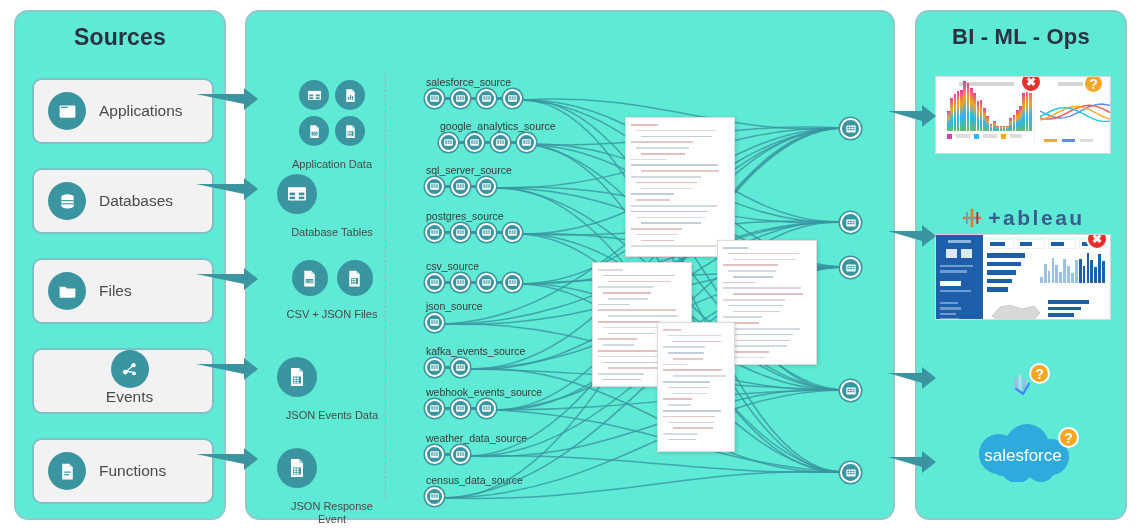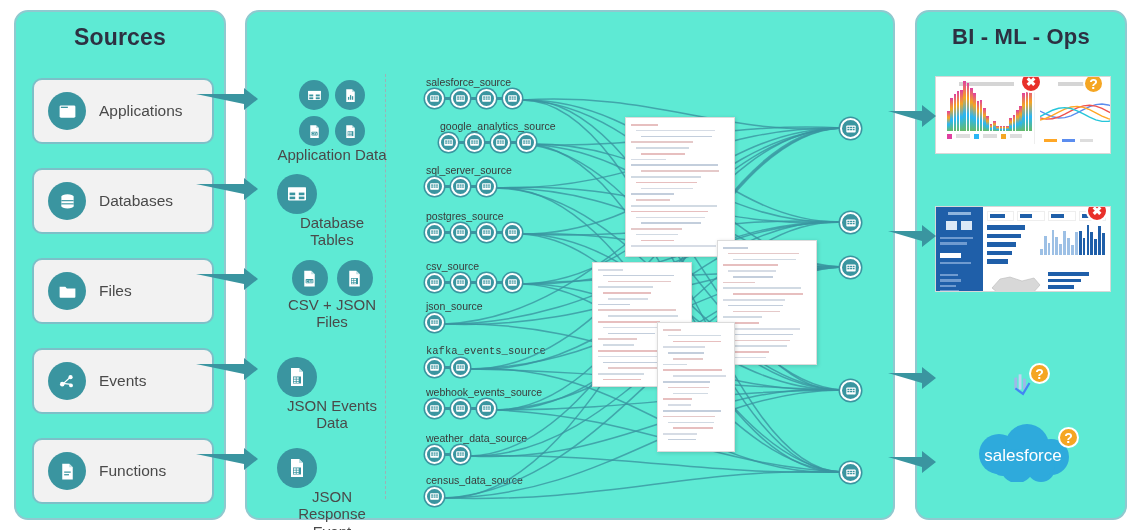--- a/index.html
+++ b/index.html
@@ -46,21 +46,21 @@
   .src-label {
     margin-left: 13px; font-size: 15.5px; color: #4a4a4a;
   }
 
   
   #panel-sp { left: 245px; top: 10px; width: 650px; height: 510px; }
   #panel-sp .panel-title { font-size: 23px; margin-top: 12px; }
 
   .mid-group { position: absolute; text-align: center; width: 110px; }
   .mid-group .cap {
-    font-size: 15px; color: #4a4a4a; margin-top: 0; line-height: 1.15;
+    font-size: 11px; color: #4a4a4a; margin-top: 12px; line-height: 1.15;
   }
   .circ {
     display: inline-block; border-radius: 50%;
     background: #3a95a0; vertical-align: middle;
   }
   .divider {
     position: absolute; left: 138px; top: 62px;
     width: 0; height: 425px;
     border-left: 1.5px dashed #9fb0b5;
   }
@@ -150,21 +150,21 @@
           <span class="src-label">Databases</span>
         </div>
         <div class="src-card" style="top: 246px;">
           <span class="src-ico">
             <svg width="21" height="21" viewBox="0 0 24 24" fill="none">
               <path d="M3 6.5h6.5l1.8 2H21v9.5a1 1 0 0 1-1 1H4a1 1 0 0 1-1-1z" fill="#ffffff"></path>
             </svg>
           </span>
           <span class="src-label">Files</span>
         </div>
-        <div class="src-card" style="top: 336px;">
+        <div class="src-card" style="top: 336px; flex-direction: column;">
           <span class="src-ico">
             <svg width="21" height="21" viewBox="0 0 24 24" fill="none">
               <circle cx="6" cy="15" r="2.6" fill="#ffffff"></circle>
               <circle cx="16" cy="16.5" r="2.2" fill="#ffffff"></circle>
               <circle cx="15.5" cy="7" r="2.4" fill="#ffffff"></circle>
               <rect x="7" y="13.3" width="9" height="1.5" fill="#ffffff" transform="rotate(8 7 13.3)"></rect>
               <rect x="7.6" y="13" width="9.4" height="1.5" fill="#ffffff" transform="rotate(-42 7.6 13)"></rect>
             </svg>
           </span>
           <span class="src-label">Events</span>
@@ -710,21 +710,21 @@
                 <rect x="5.8" y="8.2" width="3.6" height="2.4" fill="#3a95a0"></rect>
                 <rect x="10.4" y="8.2" width="3.6" height="2.4" fill="#3a95a0"></rect>
                 <rect x="15" y="8.2" width="3.2" height="2.4" fill="#3a95a0"></rect>
                 <rect x="5.8" y="11.8" width="3.6" height="2.4" fill="#3a95a0"></rect>
                 <rect x="10.4" y="11.8" width="3.6" height="2.4" fill="#3a95a0"></rect>
                 <rect x="15" y="11.8" width="3.2" height="2.4" fill="#3a95a0"></rect>
               </svg>
             </span>
           </div>
         </div>
-        <div class="src-chain" style="left: 178px; top: 333px; font-family: Liberation Mono, monospace;">
+        <div class="src-chain" style="left: 178px; top: 333px;">
           <div class="name">kafka_events_source</div>
           <div class="chain-row">
             <span class="node">
               <svg width="13" height="13" viewBox="0 0 24 24" fill="none">
                 <rect x="4" y="6" width="16" height="12" rx="1.4" fill="#ffffff"></rect>
                 <rect x="5.8" y="8.2" width="3.6" height="2.4" fill="#3a95a0"></rect>
                 <rect x="10.4" y="8.2" width="3.6" height="2.4" fill="#3a95a0"></rect>
                 <rect x="15" y="8.2" width="3.2" height="2.4" fill="#3a95a0"></rect>
                 <rect x="5.8" y="11.8" width="3.6" height="2.4" fill="#3a95a0"></rect>
                 <rect x="10.4" y="11.8" width="3.6" height="2.4" fill="#3a95a0"></rect>
@@ -947,20 +947,30 @@
                   <div style="width:13px;height:3px;background:#5b8def;"></div>
                   <div style="width:13px;height:3px;background:#ddd;"></div>
         </div>
       </div>
     </div>
       <span class="badge badge-x" style="width:22px;height:22px;font-size:12px;right:68px;top:-6px;">✖</span>
       <span class="badge badge-q" style="width:21px;height:21px;font-size:14px;right:6px;top:-4px;">?</span>
     </div>
         </div>
         <div class="bi-block" style="top: 192px;">
+          <div style="display:flex;align-items:center;justify-content:center;gap:5px;height:28px;">
+      <svg width="22" height="22" viewBox="0 0 24 24">
+        <rect x="10.6" y="2" width="2.8" height="20" fill="#e8762c"></rect>
+              <rect x="2" y="10.6" width="20" height="2.8" fill="#e8762c"></rect>
+        <rect x="5.4" y="5.4" width="2" height="13" fill="#7099c6"></rect>
+              <rect x="5.4" y="10.9" width="13" height="2" fill="#7099c6"></rect>
+        <rect x="16.8" y="5.4" width="2" height="13" fill="#c72037"></rect>
+      </svg>
+      <span class="logo-text" style="font-size:21px;color:#3b5c8f;letter-spacing:2.5px;">+ableau</span>
+    </div>
           <div class="thumb" style="width:176px;height:86px;margin-top:2px;">
             <div style="display:flex;height:100%;">
       <div style="width:27%;background:#1f5fa9;padding:5px 4px;">
         <div style="height:3px;width:60%;background:#8fb5de;margin:0 auto 6px;"></div>
         <div style="display:flex;gap:4px;justify-content:center;margin-bottom:7px;">
           <div style="width:11px;height:9px;background:#dce9f7;"></div>
                   <div style="width:11px;height:9px;background:#dce9f7;"></div>
         </div>
         <div style="height:2.4px;width:85%;background:#6f9bd0;margin-bottom:3px;"></div>
         <div style="height:2.4px;width:70%;background:#6f9bd0;margin-bottom:8px;"></div>

